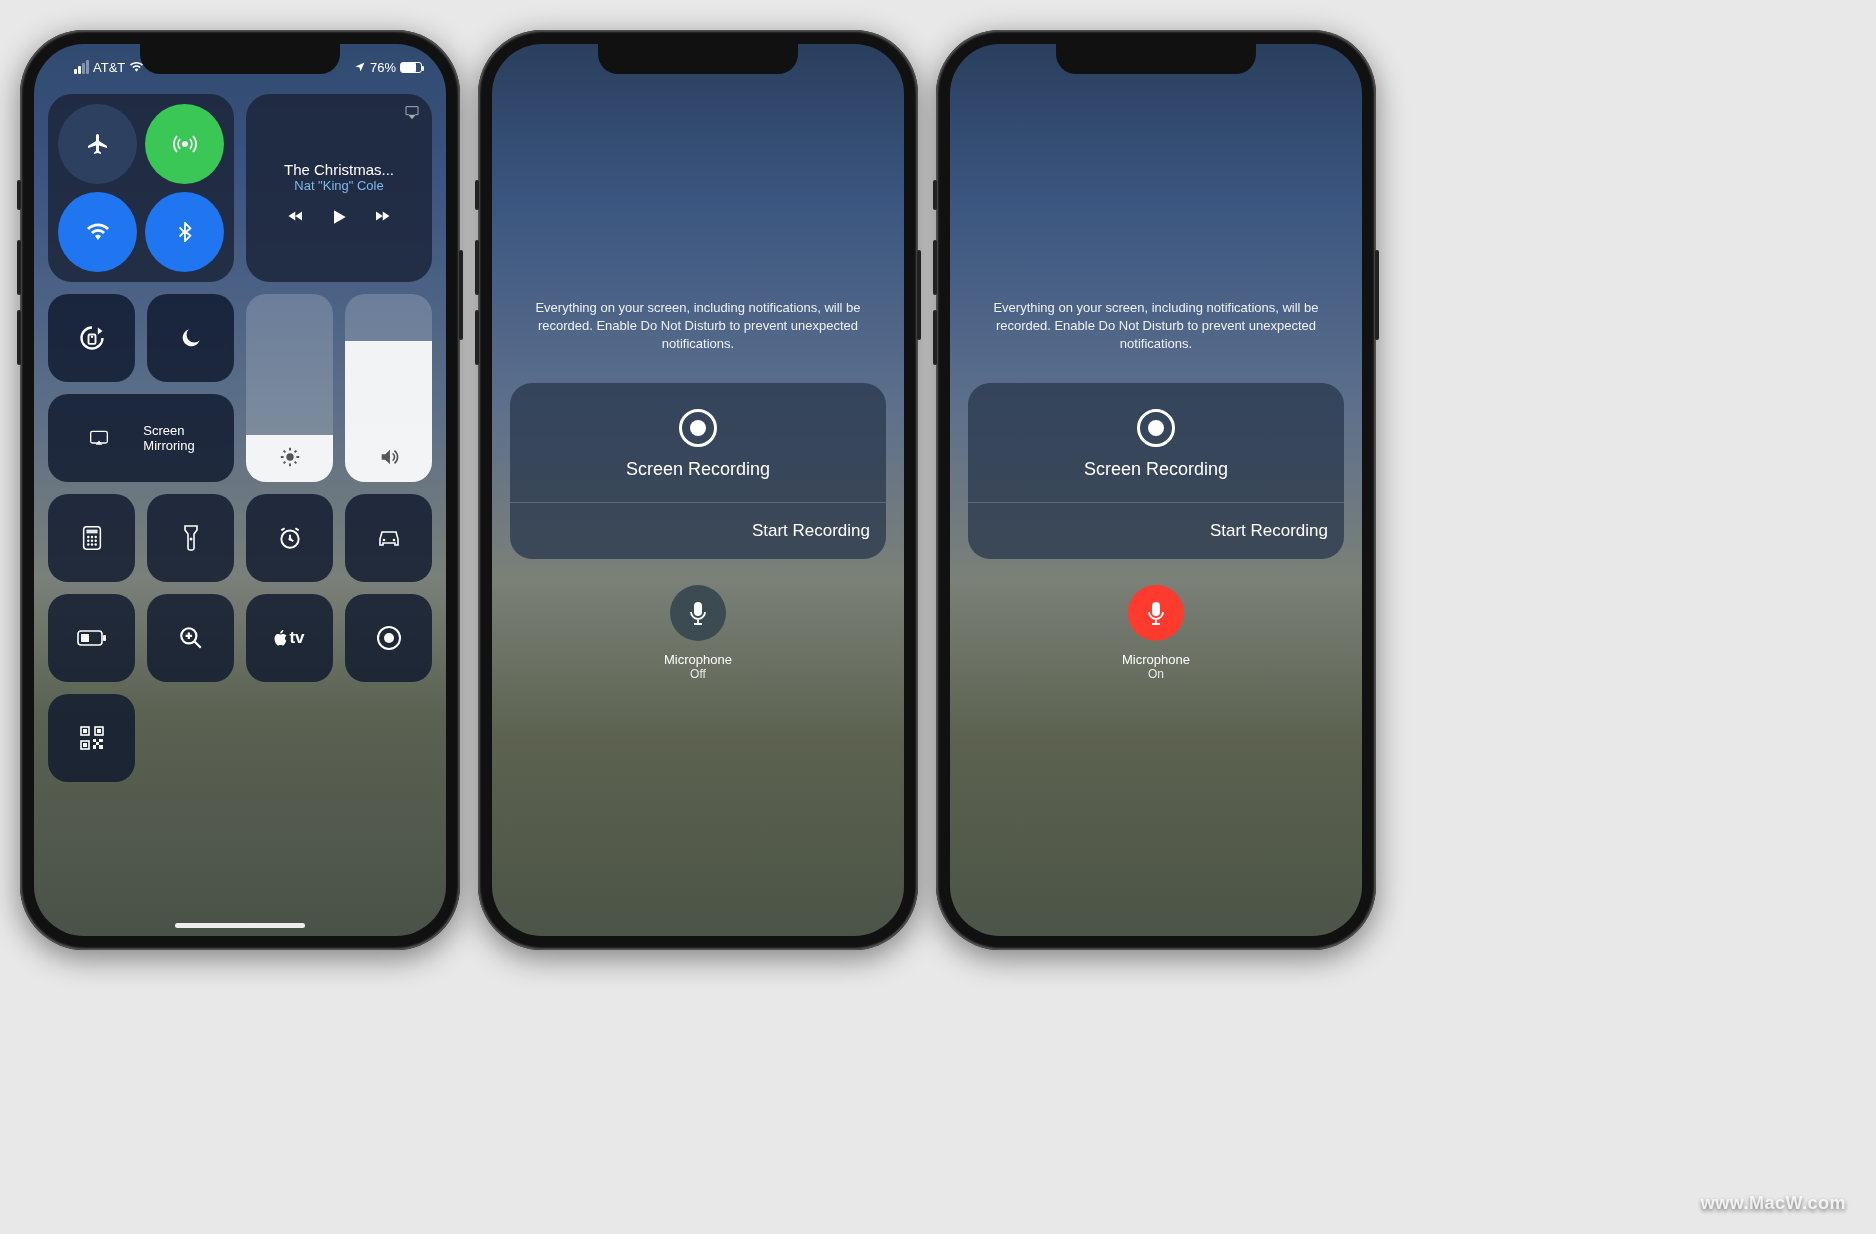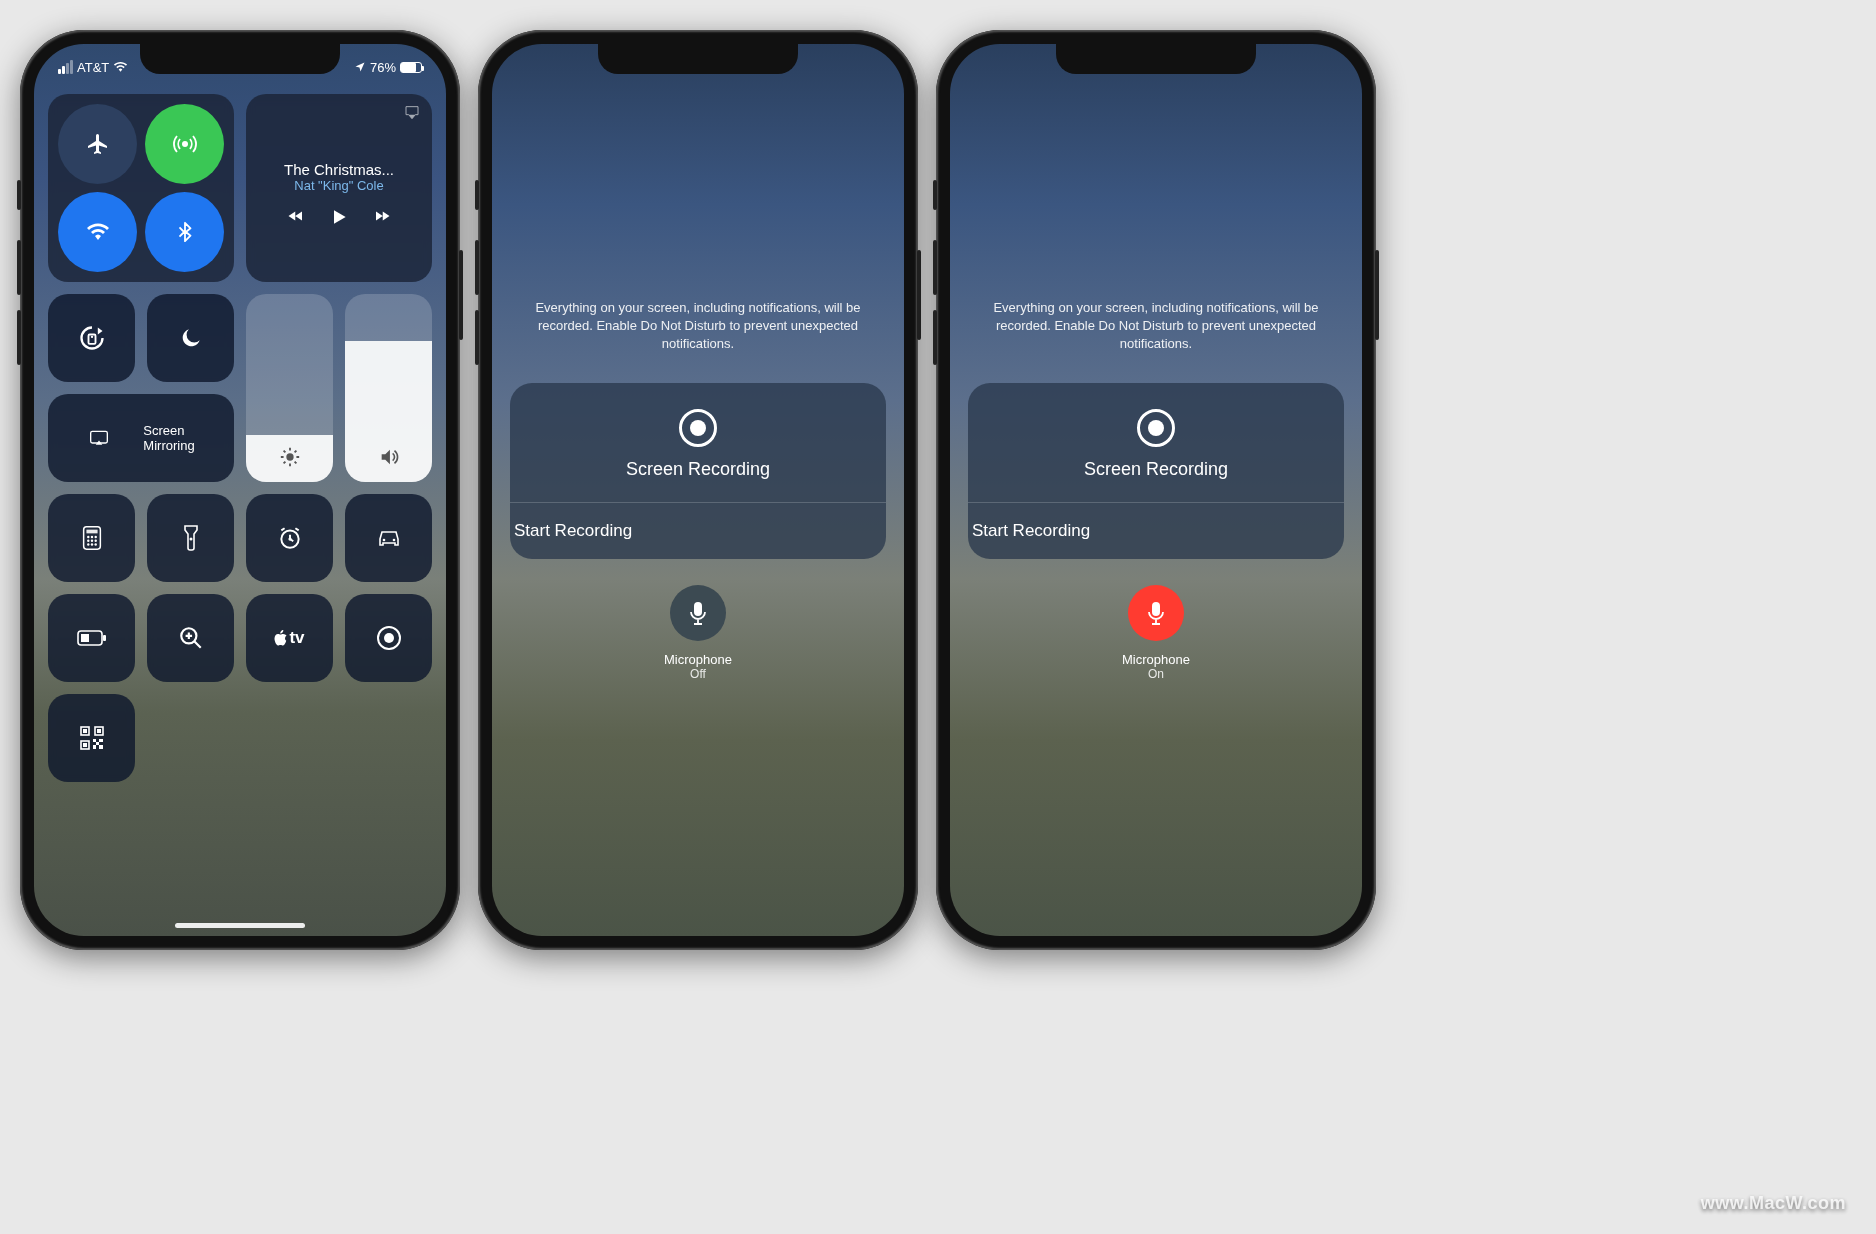--- a/index.html
+++ b/index.html
@@ -27,21 +27,21 @@
   background: linear-gradient(180deg,#304a6f 0%, #3b5481 15%, #5b6e88 40%, #7a8079 60%, #5b6252 75%, #4a5148 100%);
 }
 .screen.blur2 {
   background: linear-gradient(180deg,#2a3f5e 0%, #3b5680 18%, #5c6f8c 40%, #7b8078 60%, #5c624f 78%, #4b5447 100%);
 }
 .notch {
   position: absolute; top: 0; left: 50%; transform: translateX(-50%);
   width: 200px; height: 30px; background: #111; border-radius: 0 0 20px 20px; z-index: 50;
 }
 .statusbar {
-  position: absolute; top: 8px; left: 0; right: 0; display: flex; justify-content: space-between;
+  position: absolute; top: 8px; left: 16px; right: 0; display: flex; justify-content: space-between;
   padding: 0 24px; height: 30px; align-items: center; color: #fff; font-size: 13px; font-weight: 500;
 }
 .status-left { display: flex; gap: 4px; align-items: center; }
 .status-right { display: flex; gap: 4px; align-items: center; }
 .sig { display:inline-flex; gap:1px; align-items:flex-end;}
 .sig i{ width:3px; background:#fff; border-radius:1px; display:block;}
 .sig i:nth-child(1){height:5px;} .sig i:nth-child(2){height:8px;}
 .sig i:nth-child(3){height:11px; opacity:.4;} .sig i:nth-child(4){height:14px; opacity:.4;}
 .wifi-stat{ font-size:14px;}
 .batt { width:22px; height:11px; border:1px solid #fff; border-radius:3px; position:relative; display:inline-block;}
@@ -50,21 +50,21 @@
 .content { position: absolute; top: 50px; left: 14px; right: 14px; bottom: 14px; }
 
 .grid { display: grid; grid-template-columns: repeat(4, 1fr); grid-auto-rows: 88px; gap: 12px; }
 .tile {
   background: rgba(28,38,58,.85); border-radius: 20px;
   display: flex; align-items: center; justify-content: center; color:#fff;
   backdrop-filter: blur(4px);
 }
 .tile.dark{ background: rgba(15,25,45,.82); gap: 32px;}
 .span2 { grid-column: span 2; }
-.rowspan2 { grid-row: span 2; }
+.rowspan2 { grid-row: span 2; border-radius: 24px; }
 .conn { display:grid; grid-template-columns:1fr 1fr; grid-template-rows:1fr 1fr; height:100%; width:100%; padding:10px; gap:8px;}
 .cbtn{ border-radius:50%; display:flex; align-items:center; justify-content:center; font-size:22px;}
 .c-plane{ background:#2d4060;} .c-cell{ background:#3ac755;} .c-wifi{background:#1f76f0;} .c-bt{background:#1f76f0;}
 .music { flex-direction:column; align-items:center; justify-content:center; padding:8px; position:relative;}
 .airplay-corner{position:absolute; top:10px; right:12px; opacity:.6;}
 .m-title{ font-size:15px; color:#fff; margin-top:12px;} .m-artist{font-size:13px; color:#7db8ea;}
 .m-ctrl{ display:flex; gap:22px; margin-top:14px; font-size:20px;}
 .m-ctrl span{ cursor:pointer;}
 .slider-tile{ background: rgba(255,255,255,.18); border-radius:20px; position:relative; overflow:hidden; display:flex; align-items:flex-end; justify-content:center;}
 .slider-fill{ position:absolute; bottom:0; left:0; right:0; background:rgba(255,255,255,.9);}
@@ -76,21 +76,21 @@
 .homebar{ position:absolute; bottom:8px; left:50%; transform:translateX(-50%); width:130px; height:5px; background:rgba(255,255,255,.9); border-radius:3px;}
 
 .rec-wrap{ height:100%; display:flex; flex-direction:column; align-items:center; justify-content:center; padding:0 18px;}
 .rec-note{ color:rgba(255,255,255,.9); font-size:13px; text-align:center; line-height:1.4; margin-bottom:30px; padding:0 10px;}
 .rec-card{ background: rgba(40,55,75,.75); border-radius:22px; width:100%; overflow:hidden;}
 .rec-top{ padding:26px 0 22px; text-align:center;}
 .rec-circ{ width:38px; height:38px; border:3px solid #fff; border-radius:50%; margin:0 auto 12px; display:flex; align-items:center; justify-content:center;}
 .rec-circ i{ width:16px; height:16px; background:#fff; border-radius:50%; display:block;}
 .rec-title{ color:#fff; font-size:18px; font-weight:500;}
 .rec-div{ height:1px; background:rgba(255,255,255,.18);}
-.rec-btn{ text-align:left; padding:18px 4px; color:#fff; font-size:17px;}
+.rec-btn{ text-align:right; padding:18px 16px; color:#fff; font-size:17px;}
 .mic{ margin-top:26px; text-align:center;}
 .mic-circ{ width:56px; height:56px; border-radius:50%; background:#3c4a52; display:flex; align-items:center; justify-content:center; margin:0 auto 8px;}
 .mic-circ.on{ background:#ff3b30;}
 .mic-label{ color:#fff; font-size:13px;margin-top:11px;} .mic-state{ color:rgba(255,255,255,.85); font-size:12px;}
 .watermark{ position:absolute; right:30px; bottom:20px; color:rgba(255,255,255,.85); font-size:34px; font-weight:600; text-shadow:0 2px 4px rgba(0,0,0,.6); letter-spacing:1px;}
 .watermark .url{ display:block; font-size:18px; font-weight:700; opacity:.85; letter-spacing:.5px;text-align:right;}
 svg{ display:block;}
 </style>
 </head>
 <body>

